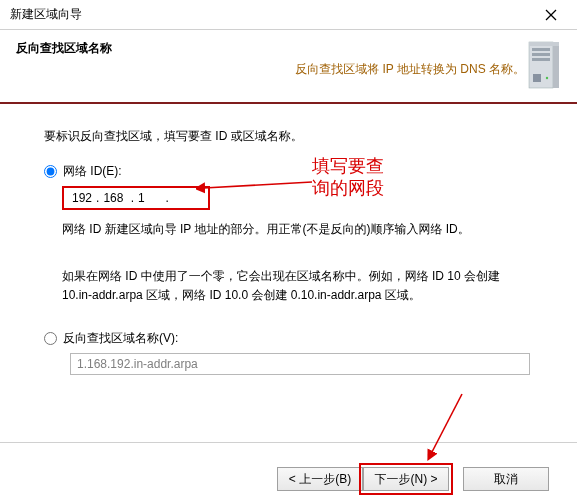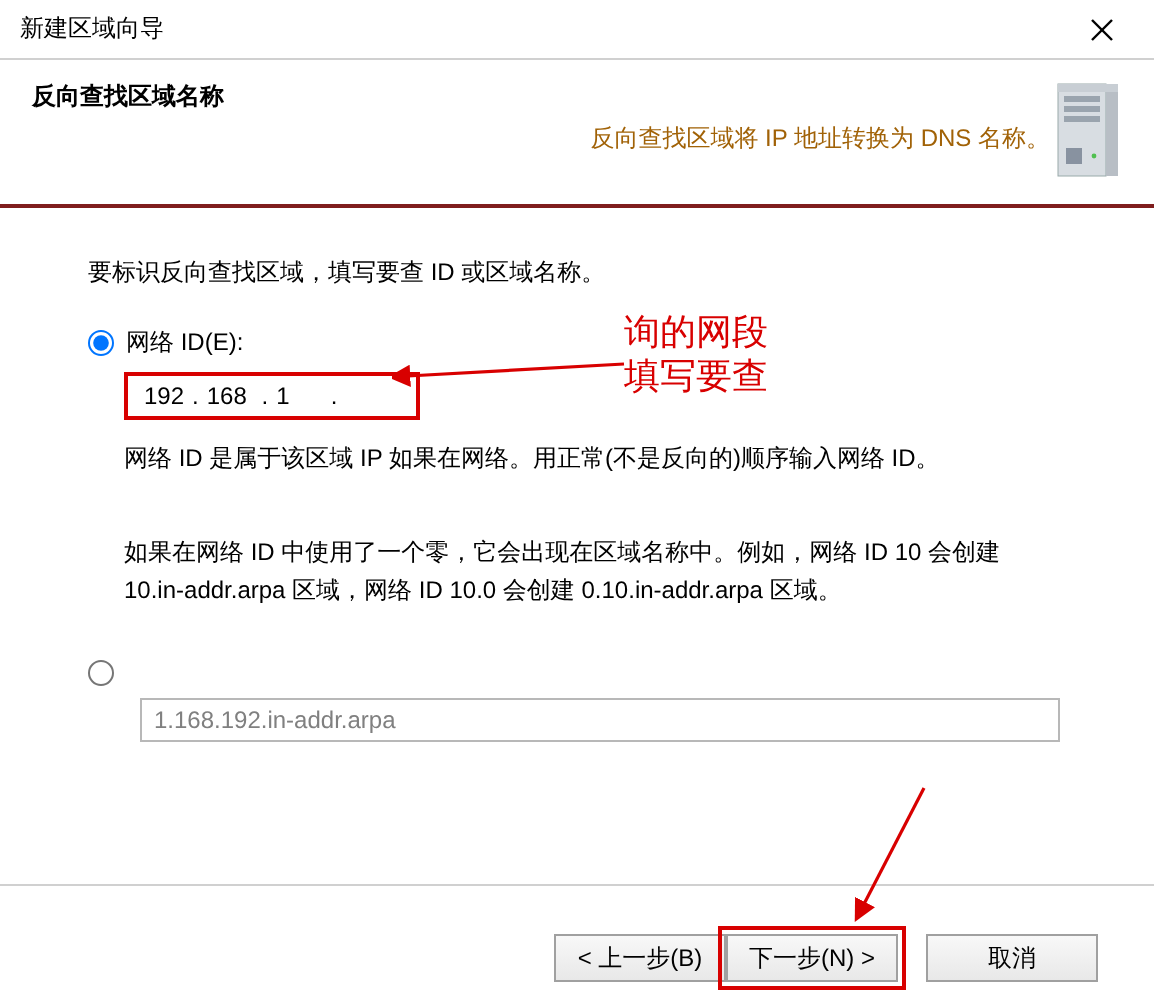--- a/index.html
+++ b/index.html
@@ -162,43 +162,44 @@
 
   <div class="ip-box">
     <span>192</span>
     <span>.</span>
     <span>168</span>
     <span>&nbsp;.</span>
     <span>1</span>
     <span>&nbsp;&nbsp;&nbsp;&nbsp;&nbsp;.</span>
   </div>
 
-  <div class="help1">网络 ID 是属于该区域 IP 如果在网络。用正常(不是反向的)顺序输入网络 ID。</div>
+  <div class="help1">网络 ID 新建区域向导 IP 地址的部分。用正常(不是反向的)顺序输入网络 ID。</div>
   <div class="help2">如果在网络 ID 中使用了一个零，它会出现在区域名称中。例如，网络 ID 10 会创建 10.in-addr.arpa 区域，网络 ID 10.0 会创建 0.10.in-addr.arpa 区域。</div>
 
   <label class="radio-row">
     <input type="radio" name="mode" style="">
+    <span>反向查找区域名称(V):</span>
   </label>
 
   <div class="zone-input">
     <span>1.168.192.in-addr.arpa</span>
   </div>
 </div>
 
 <div class="separator"></div>
 
 <div class="footer">
   <button class="btn">&lt; 上一步(B)</button>
   <button class="btn next">下一步(N) &gt;</button>
   <button class="btn cancel">取消</button>
 </div>
 
 <div class="annotation ann1">
+  <div>填写要查</div>
   <div>询的网段</div>
-  <div>填写要查</div>
 </div>
 
 <svg class="arrow" style="left:196px; top:176px;" width="120" height="20">
   <defs>
     <marker id="ah1" viewBox="0 0 10 10" refX="1" refY="5" markerWidth="7" markerHeight="7" orient="auto">
       <path d="M 0 0 L 10 5 L 0 10 z" fill="#d80000"></path>
     </marker>
   </defs>
   <line x1="116" y1="6" x2="8" y2="12" stroke="#d80000" stroke-width="1.6" marker-end="url(#ah1)"></line>
 </svg>

